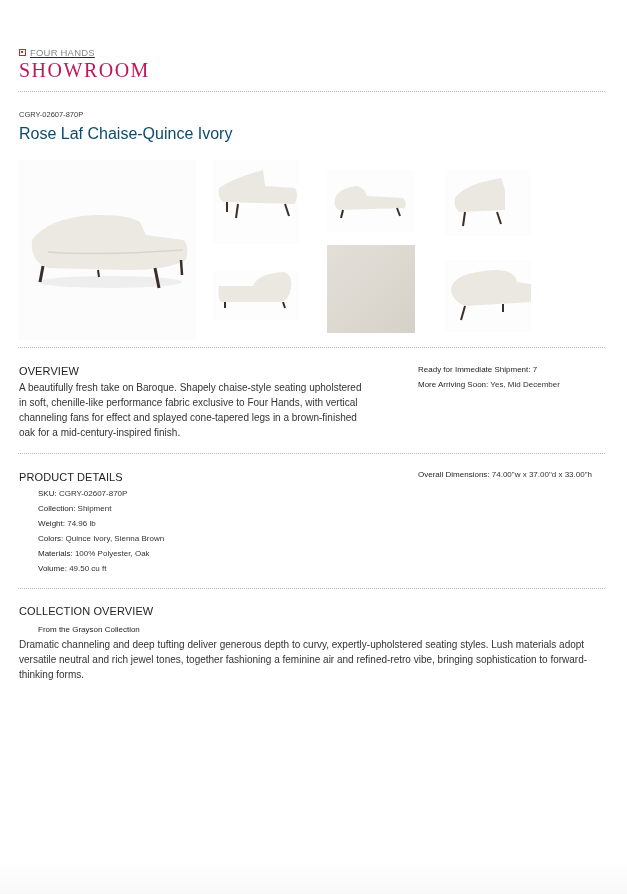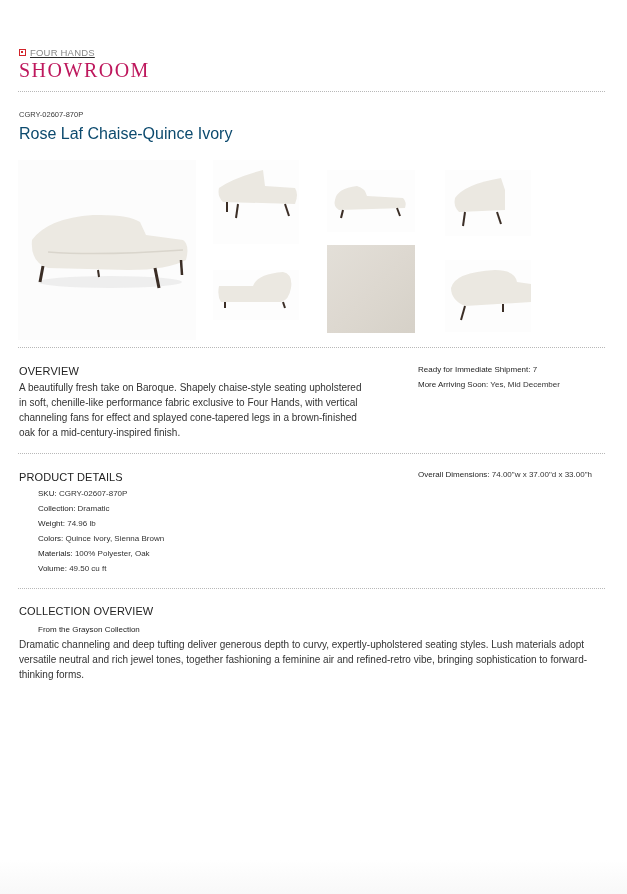--- a/index.html
+++ b/index.html
@@ -103,21 +103,21 @@
 </div>
 <div class="abs kv" style="left:399px;top:377px;">
   <b>More Arriving Soon:</b><span> Yes, Mid December</span>
 </div>
 
 <div class="abs divider" style="top:453px"></div>
 
 <div class="abs section-h" style="left:19px;top:471px;">PRODUCT DETAILS</div>
 <div class="abs" style="left:19px;top:486px;">
   <div class="kv"><b>SKU:</b><span> CGRY-02607-870P</span></div>
-  <div class="kv"><b>Collection:</b><span> Dramatic</span></div>
+  <div class="kv"><b>Collection:</b><span> Shipment</span></div>
   <div class="kv"><b>Weight:</b><span> 74.96 lb</span></div>
   <div class="kv"><b>Colors:</b><span> Quince Ivory, Sienna Brown</span></div>
   <div class="kv"><b>Materials:</b><span> 100% Polyester, Oak</span></div>
   <div class="kv"><b>Volume:</b><span> 49.50 cu ft</span></div>
 </div>
 <div class="abs kv" style="left:399px;top:467px;">
   <b>Overall Dimensions:</b><span> 74.00"w x 37.00"d x 33.00"h</span>
 </div>
 
 <div class="abs divider" style="top:588px"></div>

